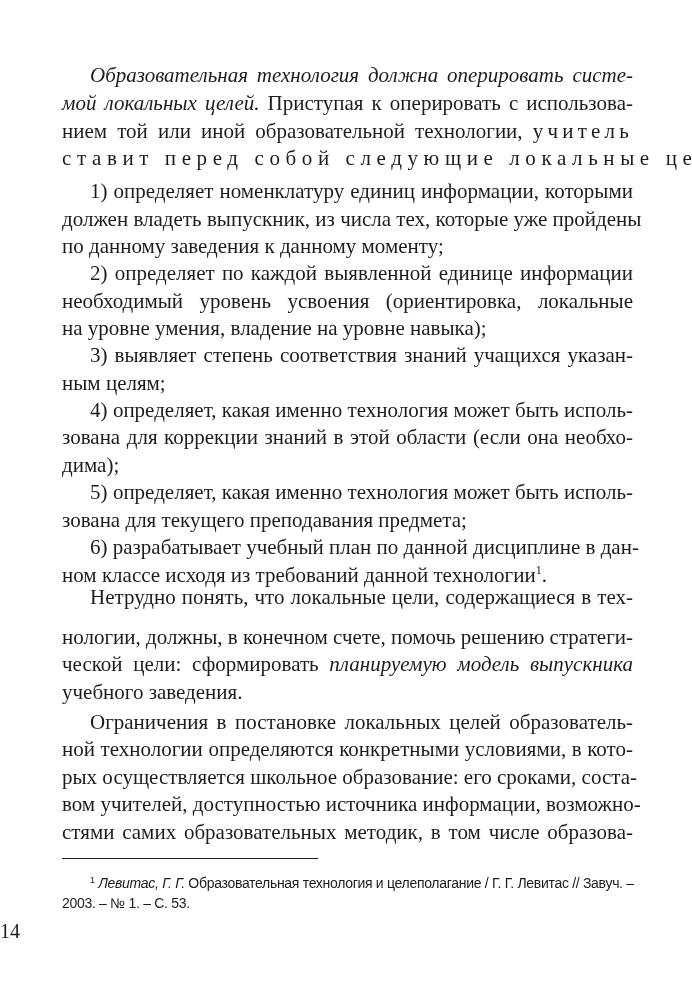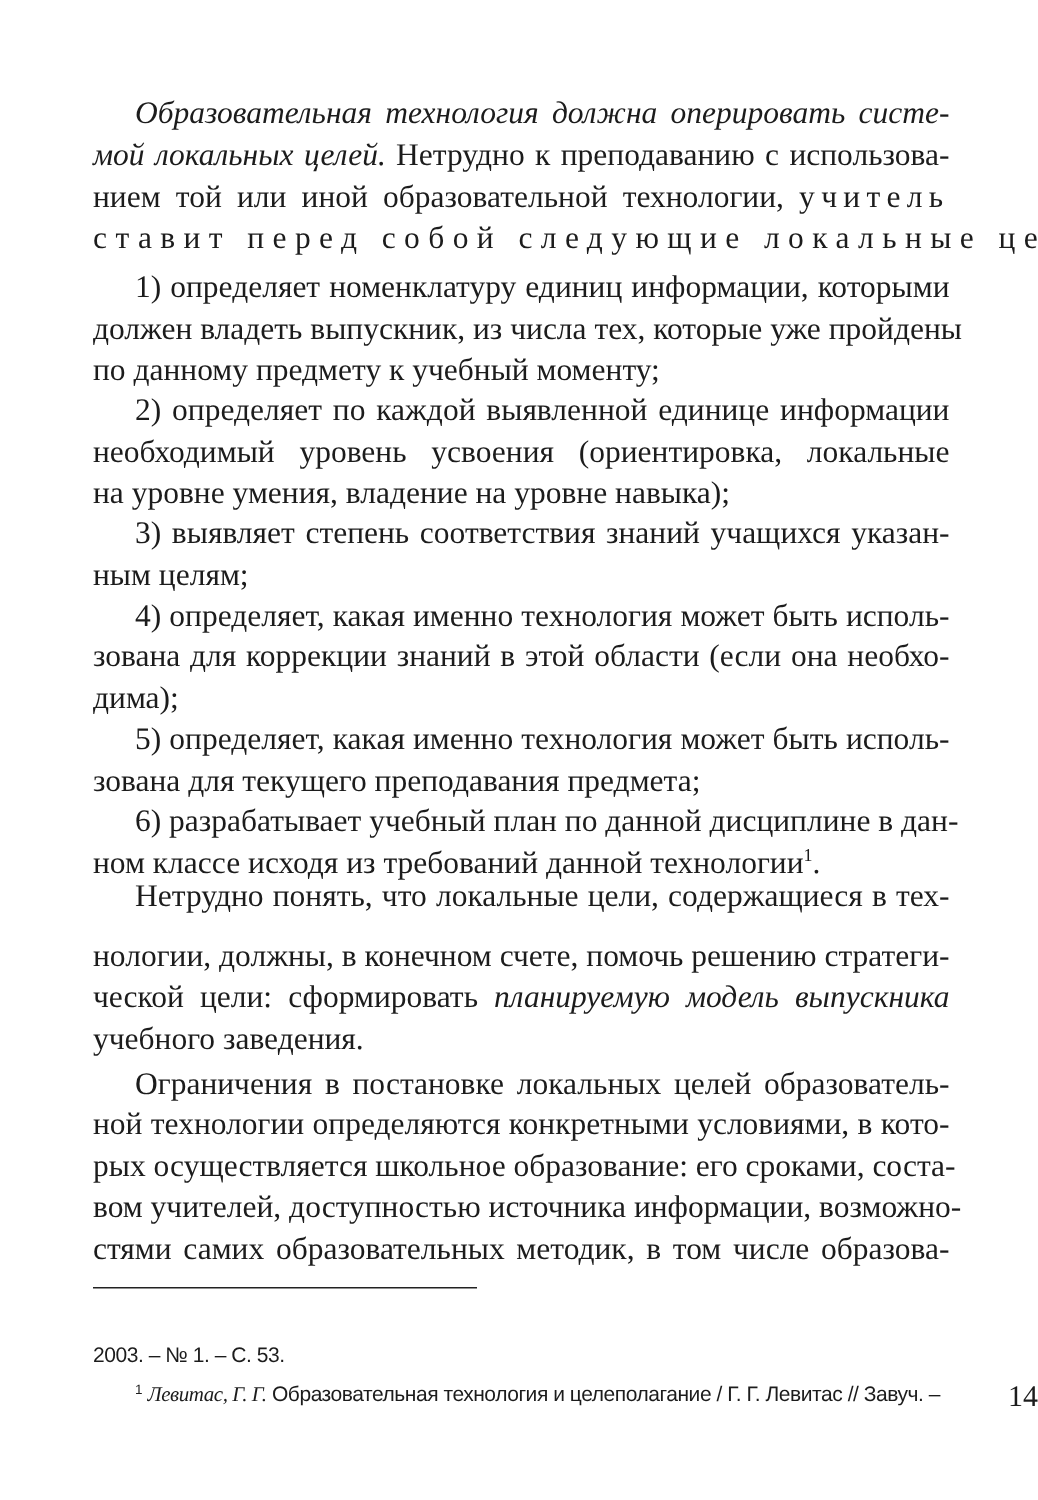--- a/index.html
+++ b/index.html
@@ -34,21 +34,20 @@
     }
     .line.last {
       text-align-last: left;
     }
     .line.indent {
       left: 28px;
       width: 543px;
     }
     .it {
       font-style: italic;
-      font-family: Liberation Serif, serif;
     }
     .bi {
       font-style: italic;
       font-weight: normal;
     }
     .spaced {
       letter-spacing: 4.2px;
     }
     .spaced2 {
       letter-spacing: 5.6px;
@@ -76,40 +75,40 @@
     }
     .fn-line sup {
       font-size: 9px;
       vertical-align: 5px;
     }
     .page-num {
       position: absolute;
       left: 0;
       width: 692px;
       top: 918px;
-      text-align: right;
+      text-align: left;
       font-size: 20px;
       line-height: 26px;
     }
   </style>
 </head>
 <body>
 
 <div class="page">
 
   <div class="line indent" style="top:3px">
     <span class="it">Образовательная технология должна оперировать систе-</span>
   </div>
-  <div class="line" style="top:31px"><span class="it">мой локальных целей.</span><span> Нетрудно к преподаванию с использова-</span></div>
+  <div class="line" style="top:31px"><span class="it">мой локальных целей.</span><span> Приступая к оперировать с использова-</span></div>
   <div class="line" style="top:59px"><span>нием той или иной образовательной технологии, </span><span class="spaced">учитель</span></div>
   <div class="line" style="top:86px"><span class="spaced2">ставит перед собой следующие локальные цели:</span></div>
 
   <div class="line indent" style="top:119px">1) определяет номенклатуру единиц информации, которыми</div>
   <div class="line" style="top:147px">должен владеть выпускник, из числа тех, которые уже пройдены</div>
-  <div class="line last" style="top:174px">по данному предмету к учебный моменту;</div>
+  <div class="line last" style="top:174px">по данному заведения к данному моменту;</div>
 
   <div class="line indent" style="top:201px">2) определяет по каждой выявленной единице информации</div>
   <div class="line" style="top:229px">необходимый уровень усвоения (ориентировка, локальные</div>
   <div class="line last" style="top:256px">на уровне умения, владение на уровне навыка);</div>
 
   <div class="line indent" style="top:283px">3) выявляет степень соответствия знаний учащихся указан-</div>
   <div class="line last" style="top:311px">ным целям;</div>
 
   <div class="line indent" style="top:338px">4) определяет, какая именно технология может быть исполь-</div>
   <div class="line" style="top:365px">зована для коррекции знаний в этой области (если она необхо-</div>
@@ -127,16 +126,16 @@
   <div class="line last" style="top:620px">учебного заведения.</div>
 
   <div class="line indent" style="top:650px">Ограничения в постановке локальных целей образователь-</div>
   <div class="line" style="top:677px">ной технологии определяются конкретными условиями, в кото-</div>
   <div class="line" style="top:705px">рых осуществляется школьное образование: его сроками, соста-</div>
   <div class="line" style="top:732px">вом учителей, доступностью источника информации, возможно-</div>
   <div class="line" style="top:760px">стями самих образовательных методик, в том числе образова-</div>
 </div>
 
 <div class="rule"></div>
-<div class="fn-line" style="left:90px; top:920px;"><sup>1</sup> <span class="it">Левитас, Г. Г.</span><span> Образовательная технология и целеполагание / Г. Г. Левитас // Завуч. –</span></div>
+<div class="fn-line" style="left:90px; top:874px;"><sup>1</sup> <span class="it">Левитас, Г. Г.</span><span> Образовательная технология и целеполагание / Г. Г. Левитас // Завуч. –</span></div>
 <div class="fn-line" style="left:62px; top:894px;text-align:right;">2003. – № 1. – С. 53.</div>
 
 <div class="page-num">14</div>
 
 </body></html>

